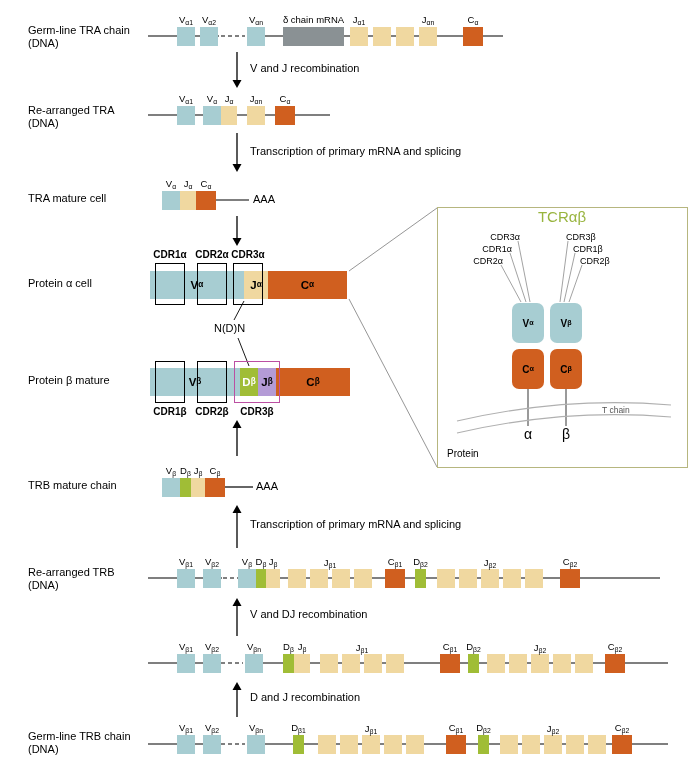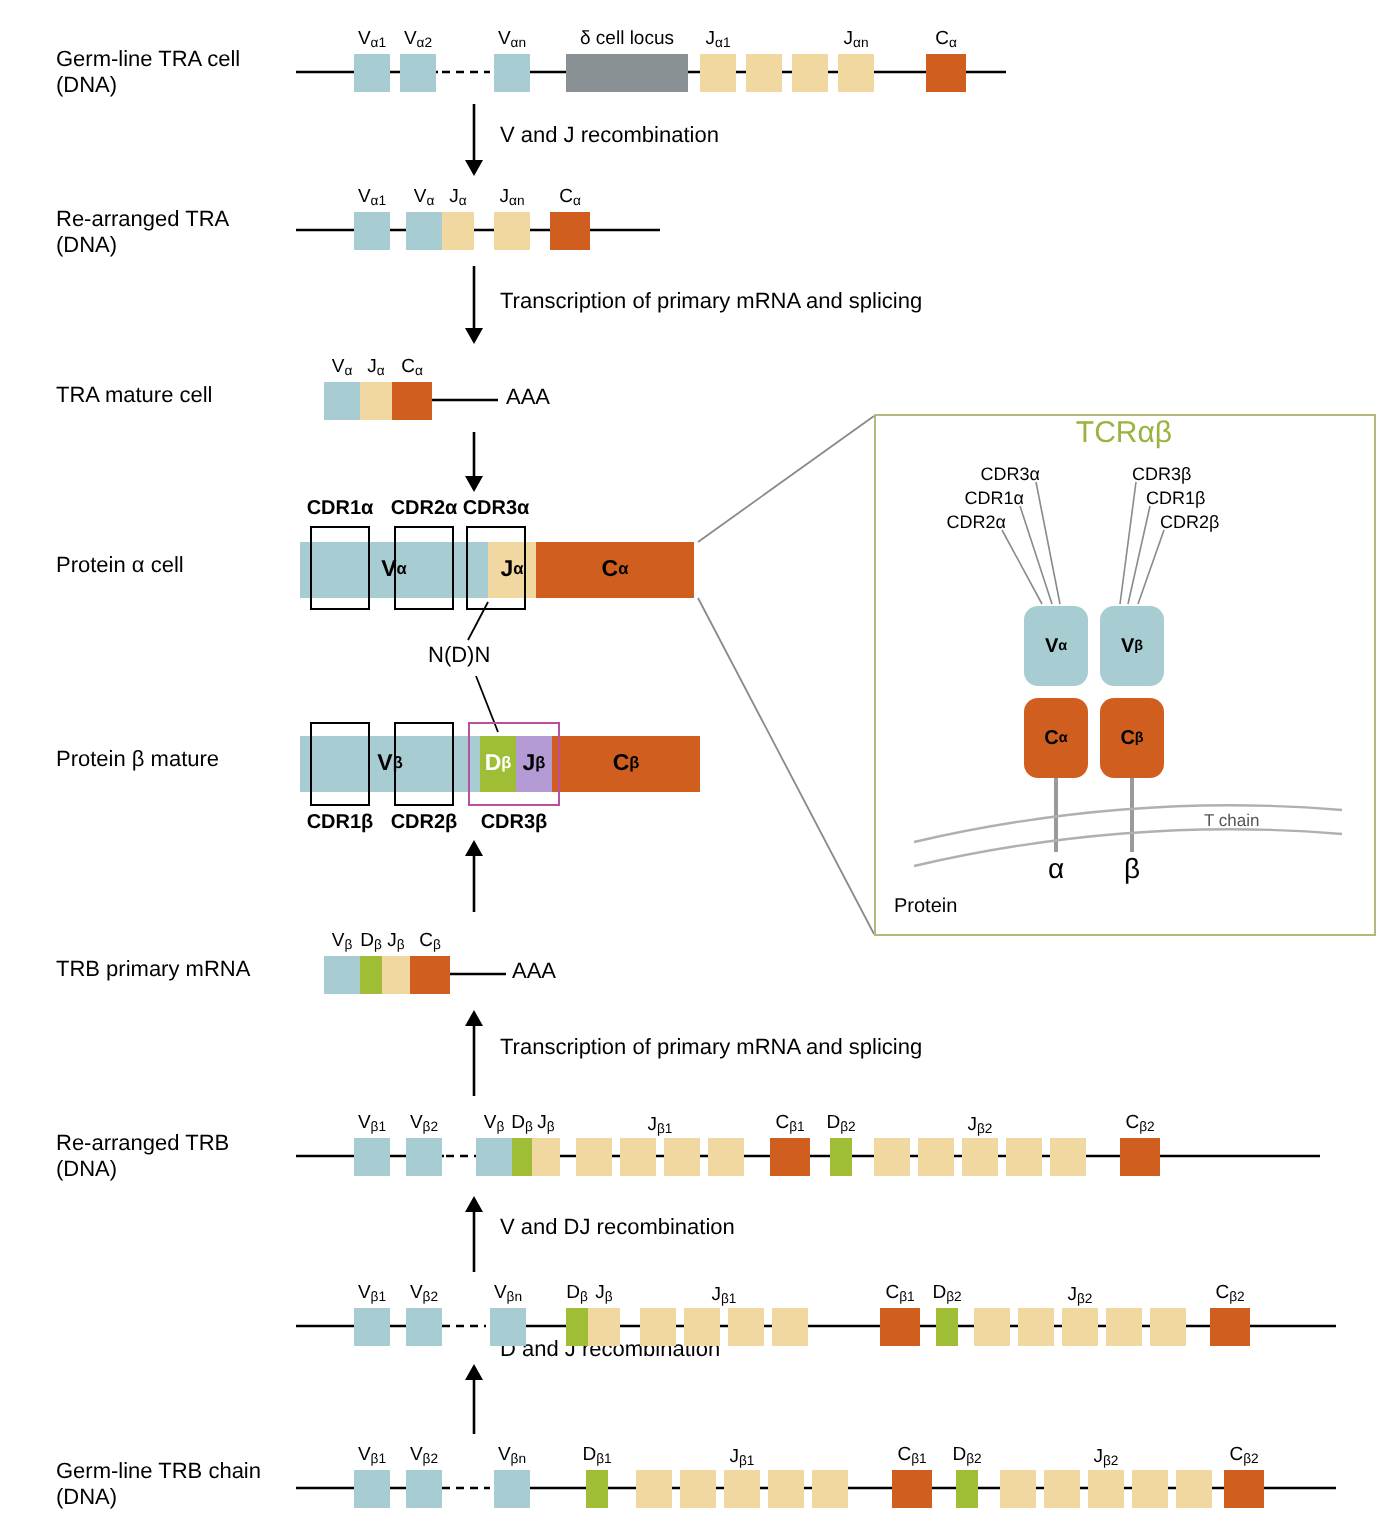--- a/index.html
+++ b/index.html
@@ -71,60 +71,60 @@
       <line x1="237" y1="428" x2="237" y2="456" stroke="#000000" stroke-width="1.3"></line>
       <polygon points="232.5,428 241.5,428 237,420" fill="#000000"></polygon>
       <line x1="237" y1="513" x2="237" y2="548" stroke="#000000" stroke-width="1.3"></line>
       <polygon points="232.5,513 241.5,513 237,505" fill="#000000"></polygon>
       <line x1="237" y1="606" x2="237" y2="636" stroke="#000000" stroke-width="1.3"></line>
       <polygon points="232.5,606 241.5,606 237,598" fill="#000000"></polygon>
       <line x1="237" y1="690" x2="237" y2="717" stroke="#000000" stroke-width="1.3"></line>
       <polygon points="232.5,690 241.5,690 237,682" fill="#000000"></polygon>
     </svg>
 <div class="side-label" style="left: 28px; top: 24px;">
-      <div>Germ-line TRA cell</div>
+      <div>Germ-line TRA chain</div>
       <div>(DNA)</div>
     </div>
     <div class="side-label" style="left: 28px; top: 104px;">
       <div>Re-arranged TRA</div>
       <div>(DNA)</div>
     </div>
     <div class="side-label" style="left: 28px; top: 192px;">
       <div>TRA mature cell</div>
     </div>
     <div class="side-label" style="left: 28px; top: 277px;">
       <div>Protein α cell</div>
     </div>
     <div class="side-label" style="left: 28px; top: 374px;">
       <div>Protein β mature</div>
     </div>
     <div class="side-label" style="left: 28px; top: 479px;">
-      <div>TRB primary mRNA</div>
+      <div>TRB mature chain</div>
     </div>
     <div class="side-label" style="left: 28px; top: 566px;">
       <div>Re-arranged TRB</div>
       <div>(DNA)</div>
     </div>
     <div class="side-label" style="left: 28px; top: 730px;">
       <div>Germ-line TRB chain</div>
       <div>(DNA)</div>
     </div>
     <div class="float-text" style="left: 250px; top: 62px;">V and J recombination</div>
     <div class="float-text" style="left: 250px; top: 145px;">Transcription of primary mRNA and splicing</div>
     <div class="float-text" style="left: 250px; top: 518px;">Transcription of primary mRNA and splicing</div>
     <div class="float-text" style="left: 250px; top: 608px;">V and DJ recombination</div>
-    <div class="float-text" style="left: 250px; top: 669px;">D and J recombination</div>
+    <div class="float-text" style="left: 250px; top: 691px;">D and J recombination</div>
     <div class="seg" style="left: 177px; top: 27px; width: 18px; height: 19px; background: rgb(167, 205, 210);"></div>
     <div class="seg-label" style="left: 186px; top: 13px;">V<sub>α1</sub></div>
     <div class="seg" style="left: 200px; top: 27px; width: 18px; height: 19px; background: rgb(167, 205, 210);"></div>
     <div class="seg-label" style="left: 209px; top: 13px;">V<sub>α2</sub></div>
     <div class="seg" style="left: 247px; top: 27px; width: 18px; height: 19px; background: rgb(167, 205, 210);"></div>
     <div class="seg-label" style="left: 256px; top: 13px;">V<sub>αn</sub></div>
     <div class="seg" style="left: 283px; top: 27px; width: 61px; height: 19px; background: rgb(138, 145, 148);"></div>
-    <div class="seg-label" style="left: 313.5px; top: 13px;">δ cell locus</div>
+    <div class="seg-label" style="left: 313.5px; top: 13px;">δ chain mRNA</div>
     <div class="seg" style="left: 350px; top: 27px; width: 18px; height: 19px; background: rgb(240, 216, 160);"></div>
     <div class="seg-label" style="left: 359px; top: 13px;">J<sub>α1</sub></div>
     <div class="seg" style="left: 373px; top: 27px; width: 18px; height: 19px; background: rgb(240, 216, 160);"></div>
     <div class="seg" style="left: 396px; top: 27px; width: 18px; height: 19px; background: rgb(240, 216, 160);"></div>
     <div class="seg" style="left: 419px; top: 27px; width: 18px; height: 19px; background: rgb(240, 216, 160);"></div>
     <div class="seg-label" style="left: 428px; top: 13px;">J<sub>αn</sub></div>
     <div class="seg" style="left: 463px; top: 27px; width: 20px; height: 19px; background: rgb(208, 95, 31);"></div>
     <div class="seg-label" style="left: 473px; top: 13px;">C<sub>α</sub></div>
     <div class="seg" style="left: 177px; top: 106px; width: 18px; height: 19px; background: rgb(167, 205, 210);"></div>
     <div class="seg-label" style="left: 186px; top: 92px;">V<sub>α1</sub></div>

